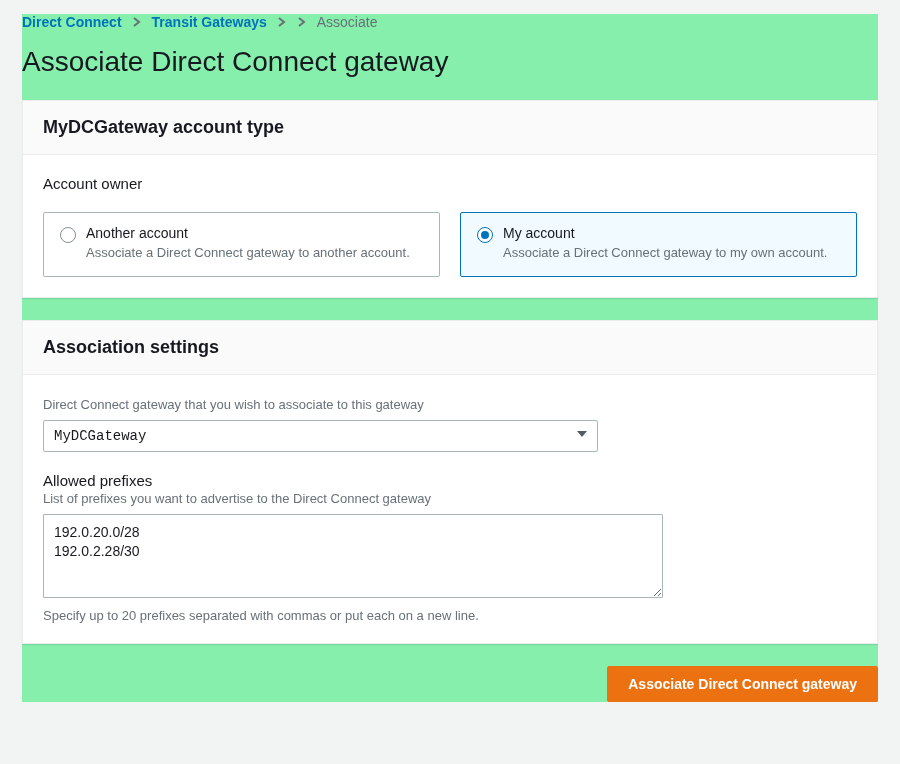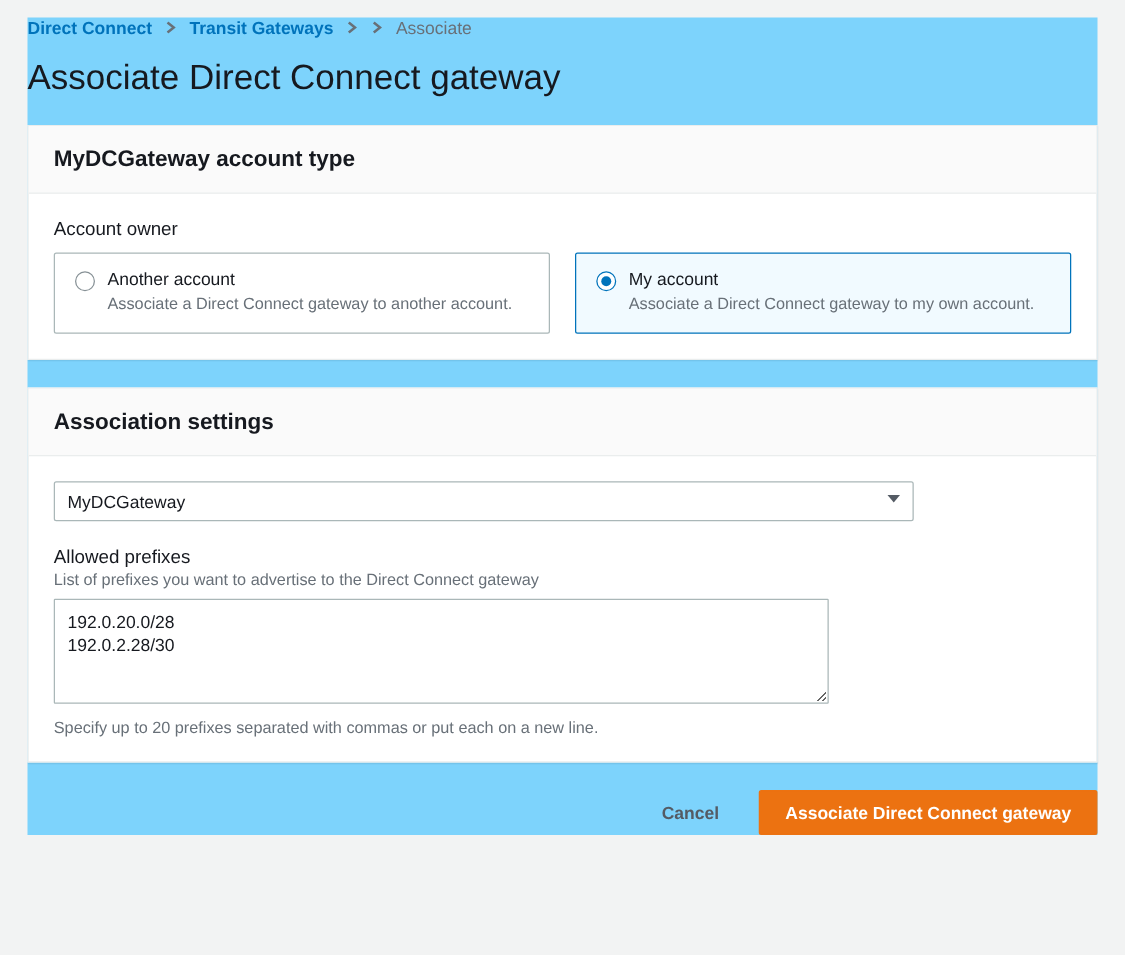--- a/index.html
+++ b/index.html
@@ -10,21 +10,21 @@
     body {
       font-family: "Amazon Ember", "Helvetica Neue", Arial, sans-serif;
       background: #f2f3f3;
       width: 900px;
       height: 764px;
       color: #16191f;
       padding: 14px 22px;
       position: relative;
     }
     .container {
-      background: #7dd3fc;
+      background: #86efac;
     }
     
     .breadcrumbs {
       display: flex;
       align-items: center;
       gap: 10px;
       font-size: 14px;
       margin-bottom: 16px;
       flex-wrap: wrap;
     }
@@ -75,21 +75,21 @@
       color: #16191f;
     }
     .panel-body {
       padding: 20px;
     }
     
     .group-label {
       font-size: 15px;
       font-weight: 400;
       color: #16191f;
-      margin-bottom: 10px;
+      margin-bottom: 20px;
     }
     .radio-row {
       display: flex;
       gap: 20px;
     }
     .radio-tile {
       flex: 1;
       border: 1px solid #aab7b8;
       border-radius: 2px;
       padding: 12px 16px 14px 16px;
@@ -153,21 +153,22 @@
       margin-top: 2px;
       margin-bottom: 8px;
     }
     .field-helper {
       font-size: 13px;
       color: #687078;
       margin-top: 6px;
     }
     .select-wrap {
       position: relative;
-      width: 688px;
+      width: 555px;
+      font-family: Liberation Mono, monospace;
     }
     .select-box {
       width: 100%;
       border: 1px solid #aab7b8;
       border-radius: 2px;
       background: #fff;
       padding: 7px 34px 7px 10px;
       font-size: 14px;
       color: #16191f;
       cursor: pointer;
@@ -281,20 +282,21 @@
     </div>
   </section>
 
   <section class="panel">
     <div class="panel-header">
       <h2>Association settings</h2>
     </div>
     <div class="panel-body">
 
       <div class="field">
+        <div class="field-hint">Direct Connect gateway that you wish to associate to this gateway</div>
         <div class="select-wrap">
           <div class="select-box">
             <span>MyDCGateway</span>
           </div>
           <span class="select-caret">
             <svg viewBox="0 0 12 12">
                 <path d="M1 3 L6 9 L11 3 Z" fill="#545b64"></path>
               </svg>
           </span>
         </div>
@@ -305,17 +307,16 @@
         <div class="field-hint">List of prefixes you want to advertise to the Direct Connect gateway</div>
         <textarea class="prefixes" style="">192.0.20.0/28
 192.0.2.28/30</textarea>
         <div class="field-helper">Specify up to 20 prefixes separated with commas or put each on a new line.</div>
       </div>
 
     </div>
   </section>
 
   <div class="footer">
-    <button class="btn btn-link">Cancel</button>
     <button class="btn btn-primary">Associate Direct Connect gateway</button>
   </div>
 
 </div>
 
 </body></html>

